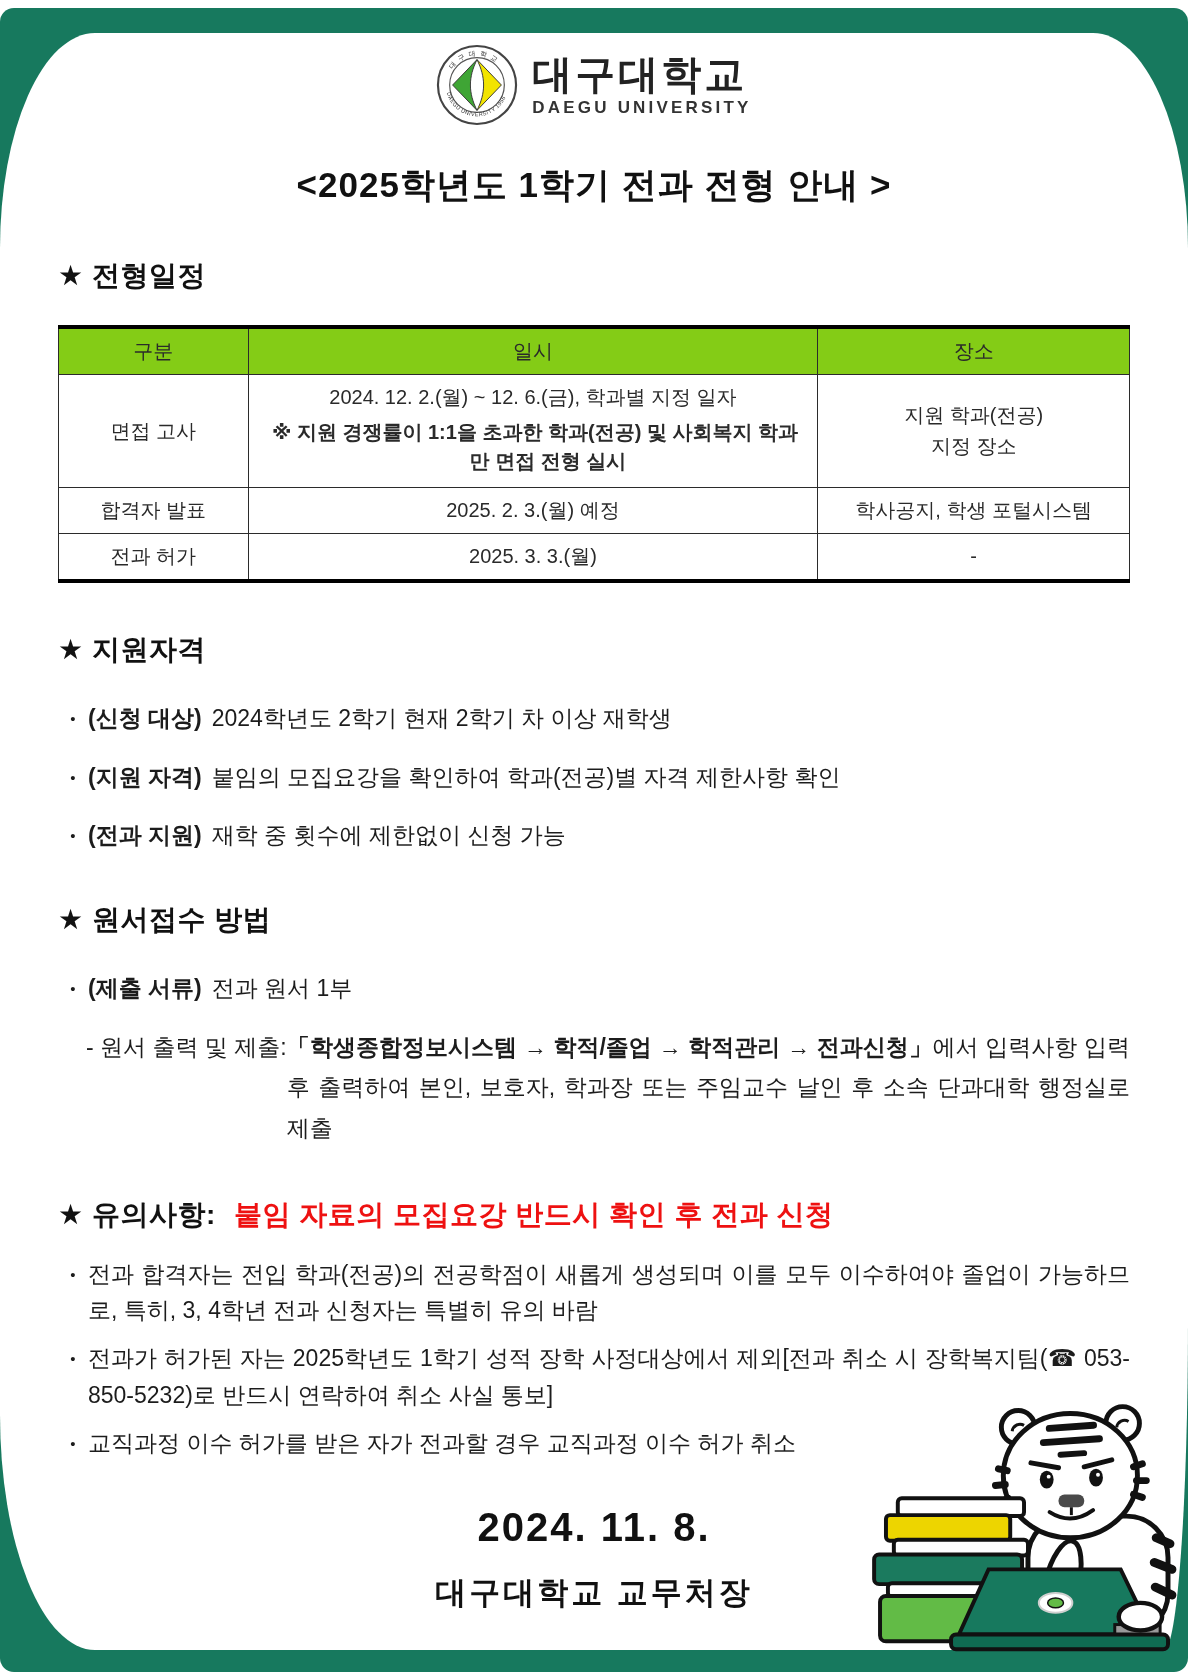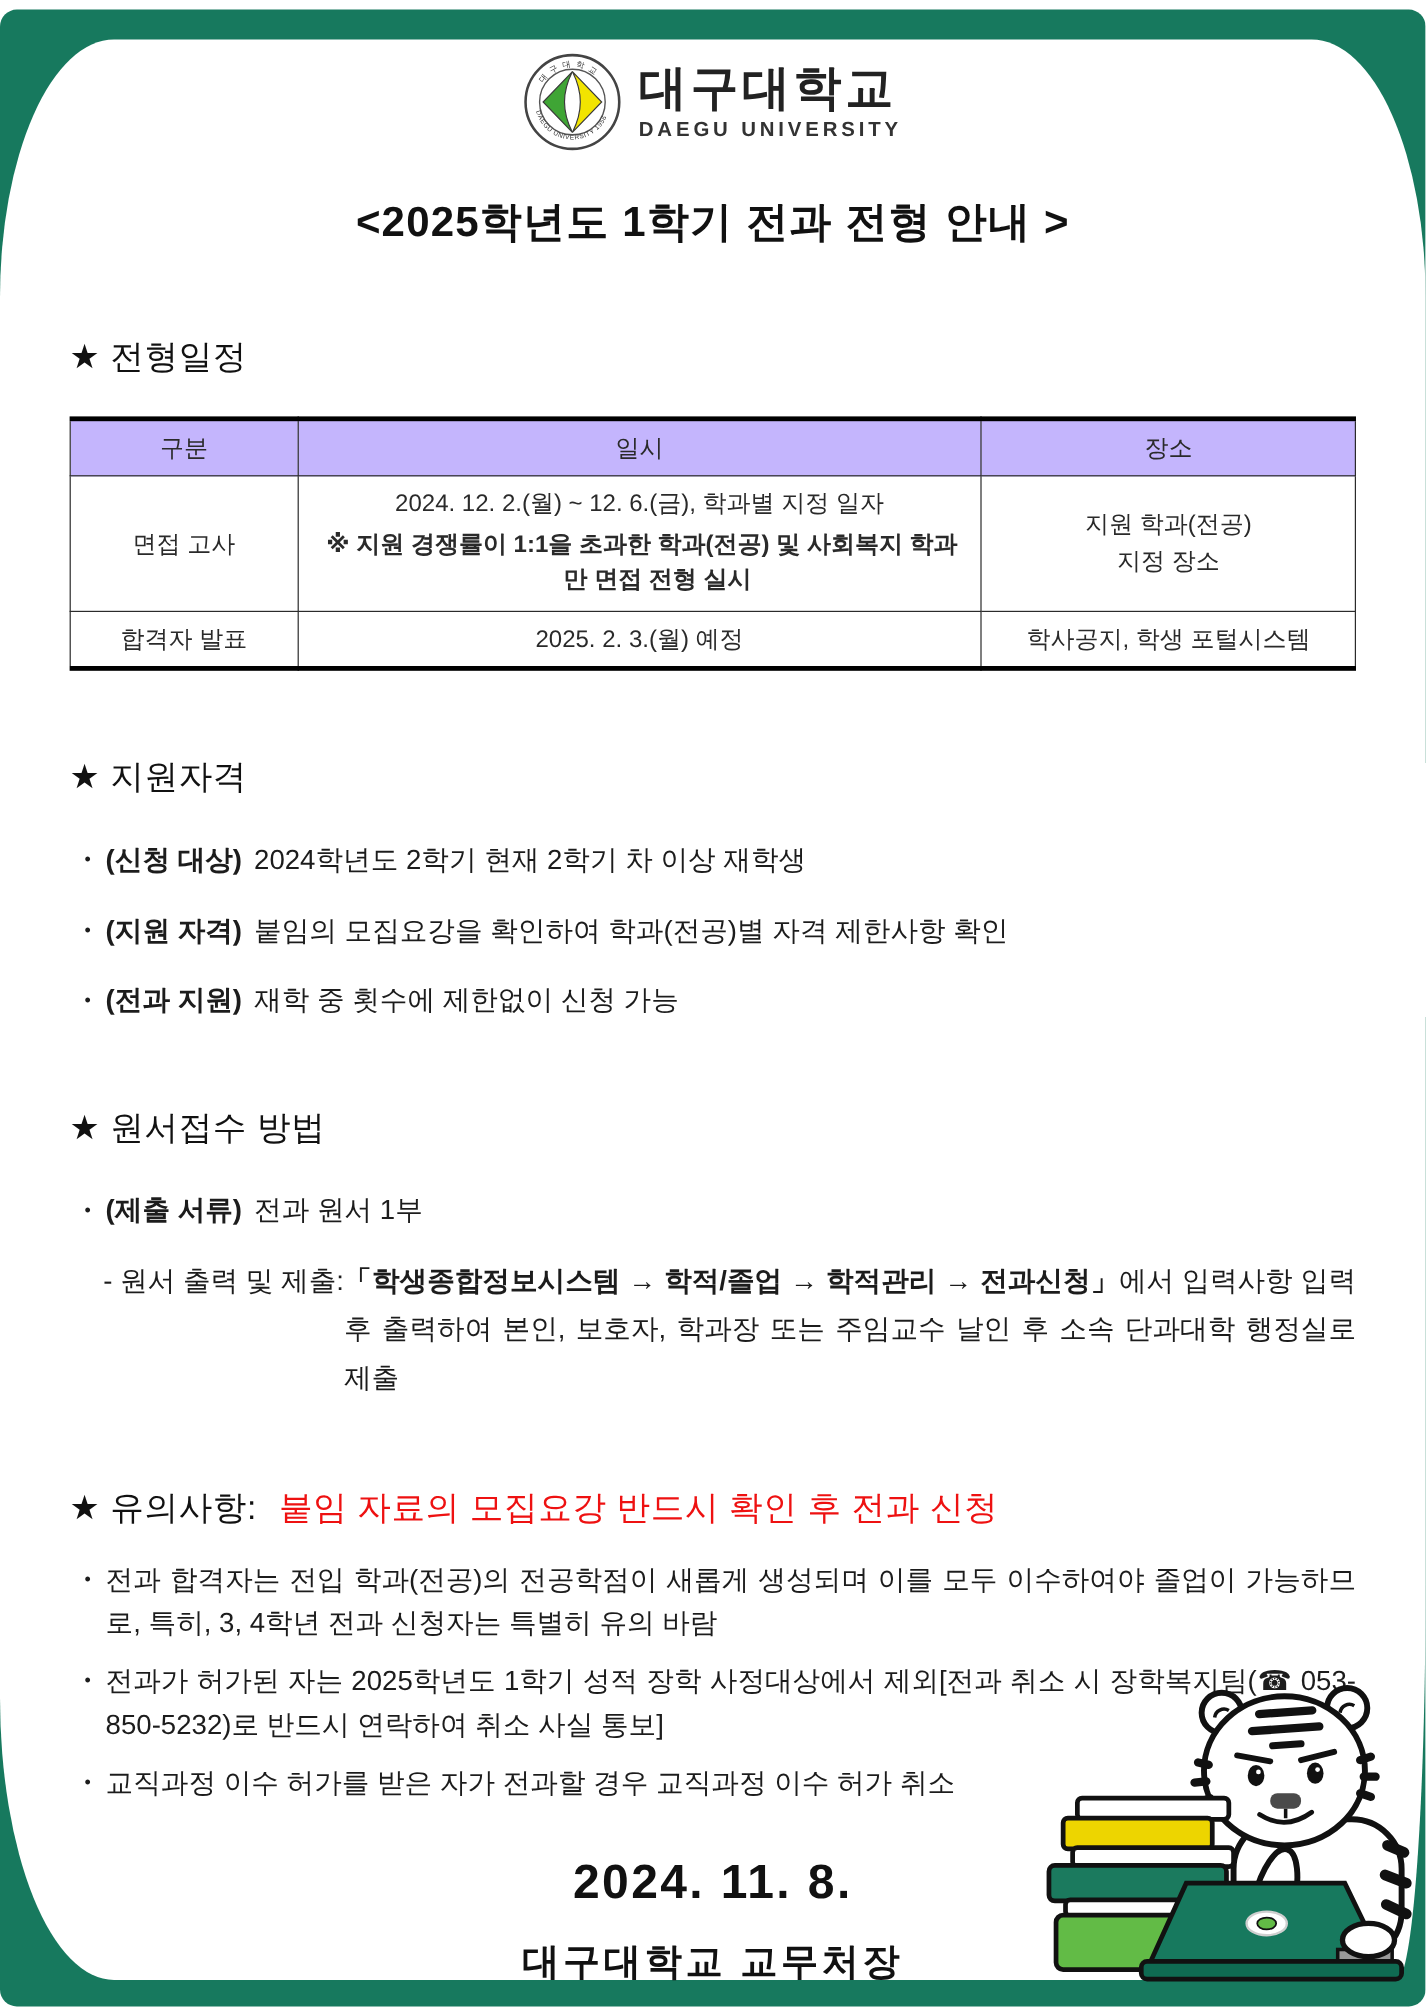--- a/index.html
+++ b/index.html
@@ -25,31 +25,31 @@
   
   .logo { display: flex; justify-content: center; align-items: center; gap: 14px; padding-top: 44px; }
   .seal { width: 82px; height: 82px; flex: 0 0 auto; }
   .logo-kr { font-size: 40px; font-weight: bold; color: #222; letter-spacing: 3px; line-height: 1.05; }
   .logo-en { font-size: 17px; font-weight: bold; color: #333; letter-spacing: 3.2px; margin-top: 3px; text-align: center; }
 
   
   .title { text-align: center; font-size: 35px; font-weight: bold; margin-top: 36px; letter-spacing: 1px; color: #111; }
 
   
-  .sec { font-size: 28px; font-weight: normal; color: #111; margin-top: 70px; letter-spacing: 0.5px; }
+  .sec { font-size: 28px; font-weight: bold; color: #111; margin-top: 48px; letter-spacing: 0.5px; }
   .sec .warning { color: #EE1111; margin-left: 10px; }
 
   
   table.sched {
     width: 100%; margin-top: 30px; border-collapse: collapse;
     border-top: 4px solid #000; border-bottom: 4px solid #000;
     font-size: 20px; color: #2a2a2a; table-layout: fixed;
   }
   .sched th, .sched td { border: 1.2px solid #2b2b2b; text-align: center; vertical-align: middle; padding: 9px 12px; }
-  .sched th { background: #c4b5fd; font-weight: normal; height: 42px; }
+  .sched th { background: #84cc16; font-weight: normal; height: 42px; }
   .col-cat { width: 17.7%; } .col-when { width: 53.2%; } .col-place { width: 29.1%; }
   .sched .note { font-weight: bold; text-align: center; padding: 3px 4px 2px 34px; text-indent: -26px; line-height: 1.45; margin-top: 4px; }
   .sched .two-line { line-height: 1.55; }
 
   
   .bullet { display: flex; margin-top: 24px; font-size: 23px; line-height: 1.5; }
   .bullet .dot { width: 30px; text-align: center; font-size: 15px; padding-top: 7px; flex: 0 0 auto; }
   .bullet .lbl { font-weight: bold; white-space: nowrap; margin-right: 10px; }
   .first { margin-top: 32px; }
 
@@ -129,20 +129,25 @@
         <td class="two-line">
           <div>지원 학과(전공)</div>
           <div>지정 장소</div>
         </td>
       </tr>
       <tr>
         <td>합격자 발표</td>
         <td>2025. 2. 3.(월) 예정</td>
         <td>학사공지, 학생 포털시스템</td>
       </tr>
+      <tr>
+        <td>전과 허가</td>
+        <td>2025. 3. 3.(월)</td>
+        <td>-</td>
+      </tr>
     </tbody>
   </table>
 
   <div class="sec">★ 지원자격</div>
 
   <div class="bullet first">
     <span class="dot">•</span>
     <span class="lbl">(신청 대상)</span>
     <span>2024학년도 2학기 현재 2학기 차 이상 재학생</span>
   </div>

